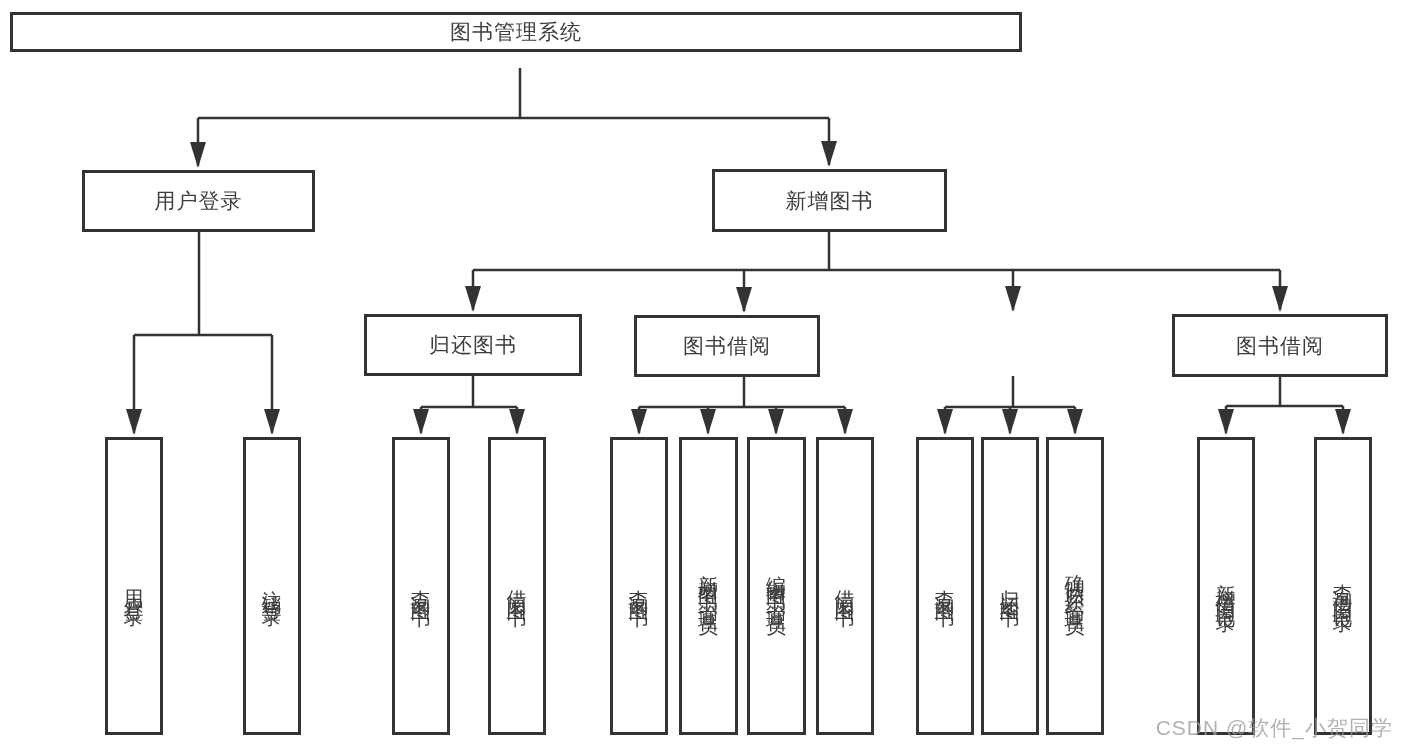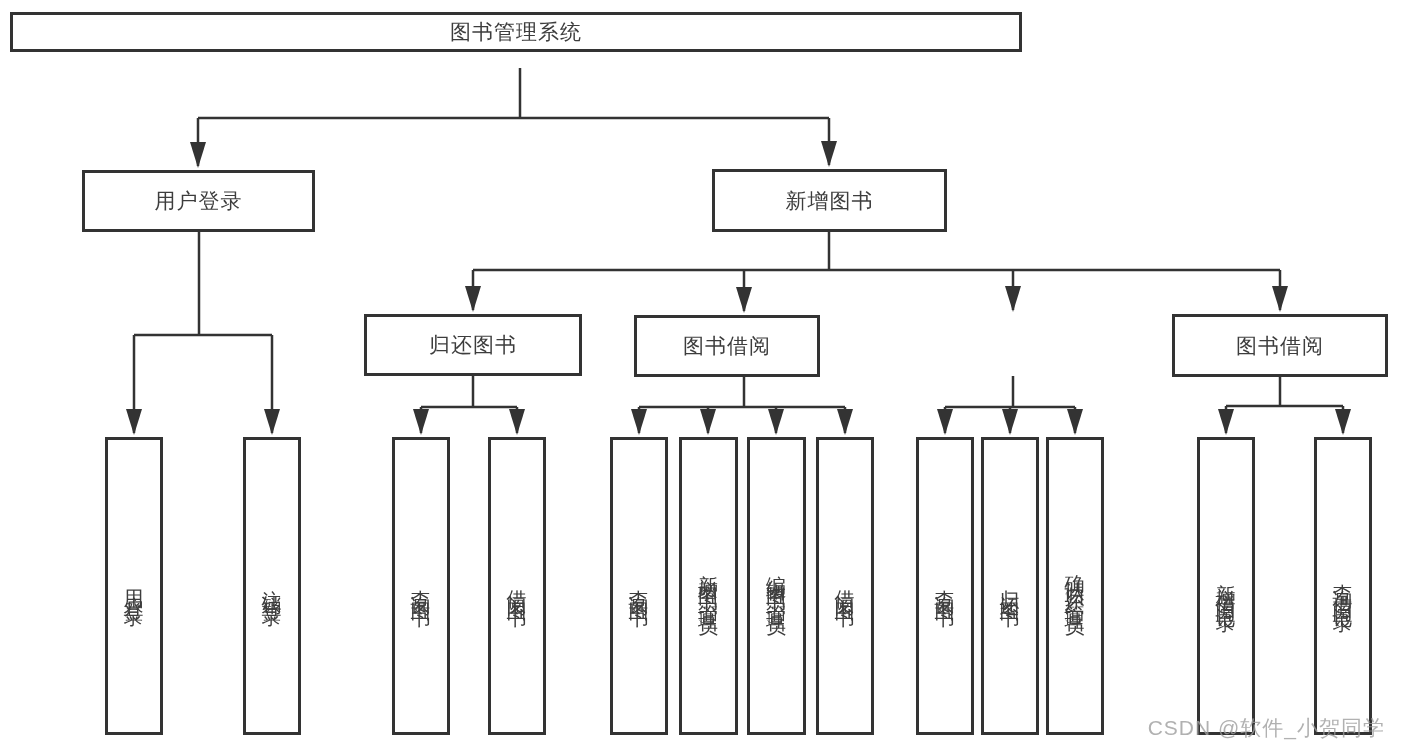--- a/index.html
+++ b/index.html
@@ -35,21 +35,21 @@
   }
   .box.v {
     writing-mode: vertical-rl;
     text-orientation: mixed;
     font-size: 20px;
     letter-spacing: 6px;
     line-height: 1;
   }
   .watermark {
     position: absolute;
-    right: 20px;
+    right: 12px;
     top: 714px;
     font-size: 21px;
     color: rgba(158, 158, 158, 0.8);
     letter-spacing: 1px;
     white-space: nowrap;
     z-index: 5;
     margin-left: 32px;
   }
 </style>
 </head>

